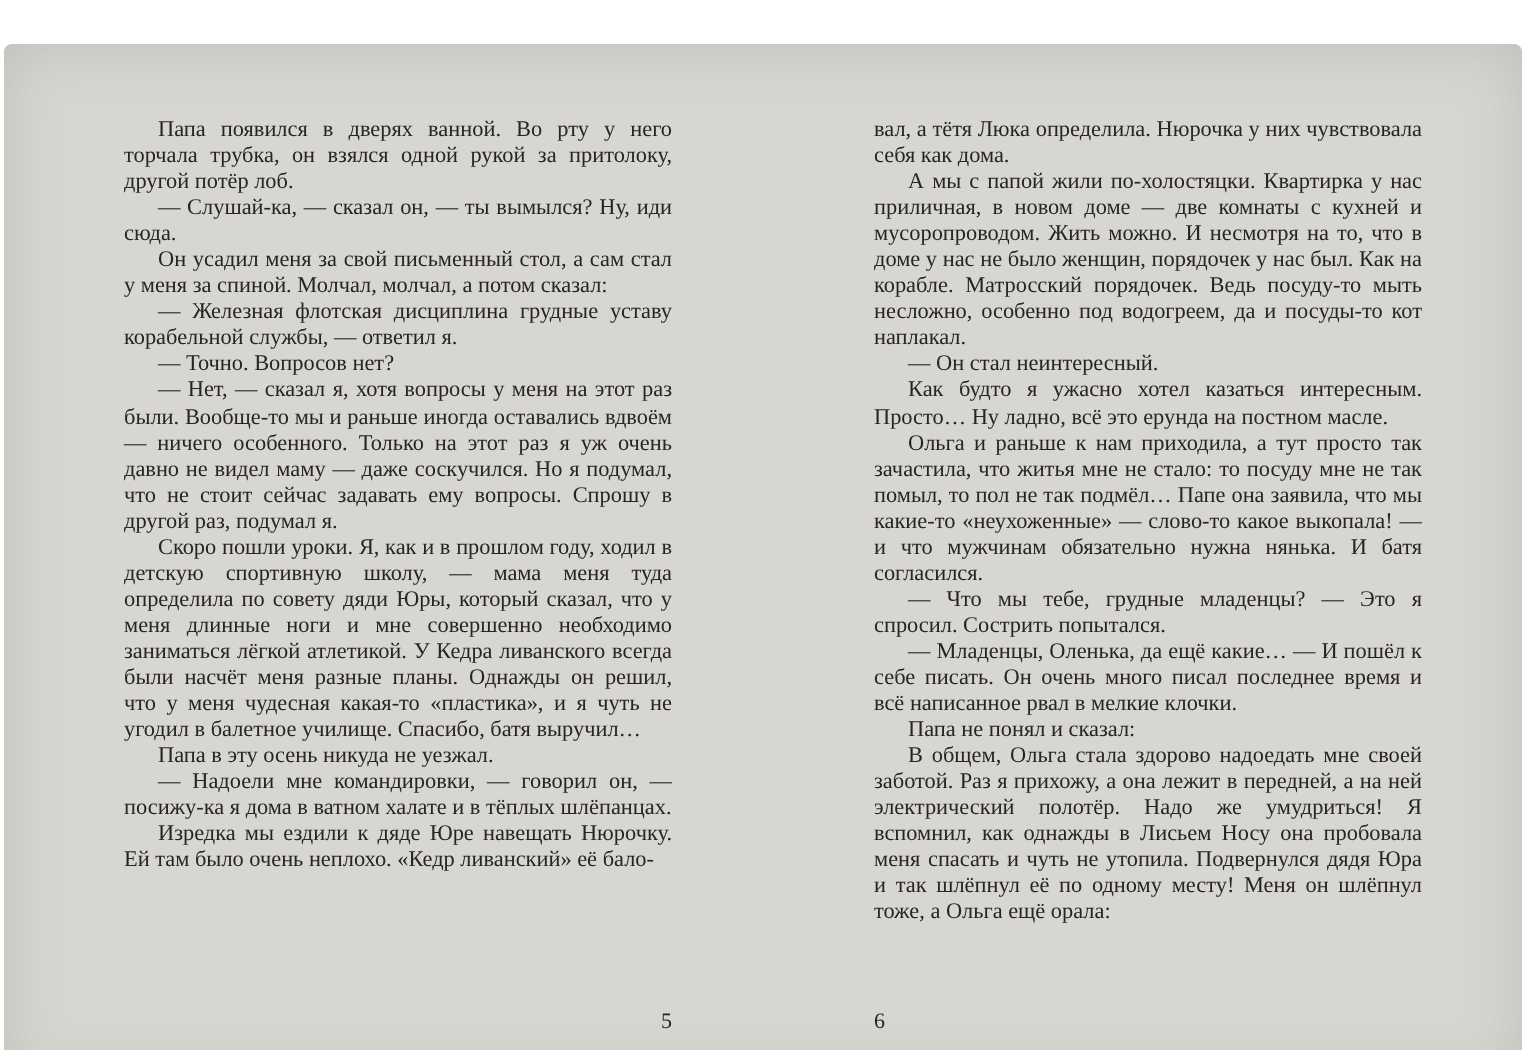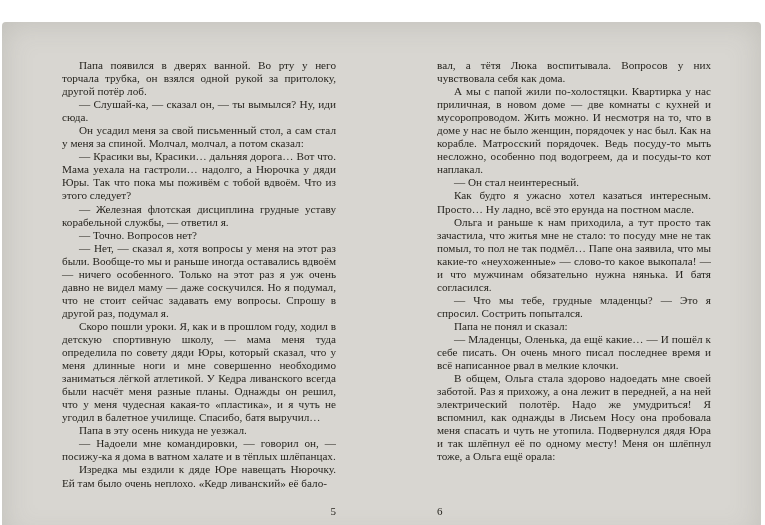--- a/index.html
+++ b/index.html
@@ -55,39 +55,38 @@
 </style>
 </head>
 <body>
 
 <div class="spread">
 
   <div class="text-column left" lang="ru">
       <p class="para indent">Папа появился в дверях ванной. Во рту у него торчала трубка, он взялся одной рукой за притолоку, другой потёр лоб.</p>
       <p class="para indent">— Слушай-ка, — сказал он, — ты вымылся? Ну, иди сюда.</p>
       <p class="para indent">Он усадил меня за свой письменный стол, а сам стал у меня за спиной. Молчал, молчал, а потом сказал:</p>
-      <p class="para indent">— Красики вы, Красики… дальняя дорога… Вот что. Мама уехала на гастроли… надолго, а Нюрочка у дяди Юры. Так что пока мы поживём с тобой вдвоём. Что из этого следует?</p>
       <p class="para indent">— Железная флотская дисциплина грудные уставу корабельной службы, — ответил я.</p>
       <p class="para indent">— Точно. Вопросов нет?</p>
       <p class="para indent">— Нет, — сказал я, хотя вопросы у меня на этот раз были. Вообще-то мы и раньше иногда оставались вдвоём — ничего особенного. Только на этот раз я уж очень давно не видел маму — даже соскучился. Но я подумал, что не стоит сейчас задавать ему вопросы. Спрошу в другой раз, подумал я.</p>
       <p class="para indent">Скоро пошли уроки. Я, как и в прошлом году, ходил в детскую спортивную школу, — мама меня туда определила по совету дяди Юры, который сказал, что у меня длинные ноги и мне совершенно необходимо заниматься лёгкой атлетикой. У Кедра ливанского всегда были насчёт меня разные планы. Однажды он решил, что у меня чудесная какая-то «пластика», и я чуть не угодил в балетное училище. Спасибо, батя выручил…</p>
       <p class="para indent">Папа в эту осень никуда не уезжал.</p>
       <p class="para indent">— Надоели мне командировки, — говорил он, — посижу-ка я дома в ватном халате и в тёплых шлёпанцах.</p>
       <p class="para indent">Изредка мы ездили к дяде Юре навещать Нюрочку. Ей там было очень неплохо. «Кедр ливанский» её бало-</p>
     </div>
 
   <div class="text-column right" lang="ru">
-      <p class="para">вал, а тётя Люка воспитывала. Вопросов у них чувствовала себя как дома.</p>
+      <p class="para">вал, а тётя Люка определила. Нюрочка у них чувствовала себя как дома.</p>
       <p class="para indent">А мы с папой жили по-холостяцки. Квартирка у нас приличная, в новом доме — две комнаты с кухней и мусоропроводом. Жить можно. И несмотря на то, что в доме у нас не было женщин, порядочек у нас был. Как на корабле. Матросский порядочек. Ведь посуду-то мыть несложно, особенно под водогреем, да и посуды-то кот наплакал.</p>
       <p class="para indent">— Он стал неинтересный.</p>
       <p class="para indent">Как будто я ужасно хотел казаться интересным. Просто… Ну ладно, всё это ерунда на постном масле.</p>
       <p class="para indent">Ольга и раньше к нам приходила, а тут просто так зачастила, что житья мне не стало: то посуду мне не так помыл, то пол не так подмёл… Папе она заявила, что мы какие-то «неухоженные» — слово-то какое выкопала! — и что мужчинам обязательно нужна нянька. И батя согласился.</p>
       <p class="para indent">— Что мы тебе, грудные младенцы? — Это я спросил. Сострить попытался.</p>
+      <p class="para indent">— Младенцы, Оленька, да ещё какие… — И пошёл к себе писать. Он очень много писал последнее время и всё написанное рвал в мелкие клочки.</p>
       <p class="para indent">Папа не понял и сказал:</p>
-      <p class="para indent">— Младенцы, Оленька, да ещё какие… — И пошёл к себе писать. Он очень много писал последнее время и всё написанное рвал в мелкие клочки.</p>
       <p class="para indent">В общем, Ольга стала здорово надоедать мне своей заботой. Раз я прихожу, а она лежит в передней, а на ней электрический полотёр. Надо же умудриться! Я вспомнил, как однажды в Лисьем Носу она пробовала меня спасать и чуть не утопила. Подвернулся дядя Юра и так шлёпнул её по одному месту! Меня он шлёпнул тоже, а Ольга ещё орала:</p>
     </div>
 
   <div class="page-number left">5</div>
 
   <div class="page-number right">6</div>
 
 </div>
 
 </body></html>

